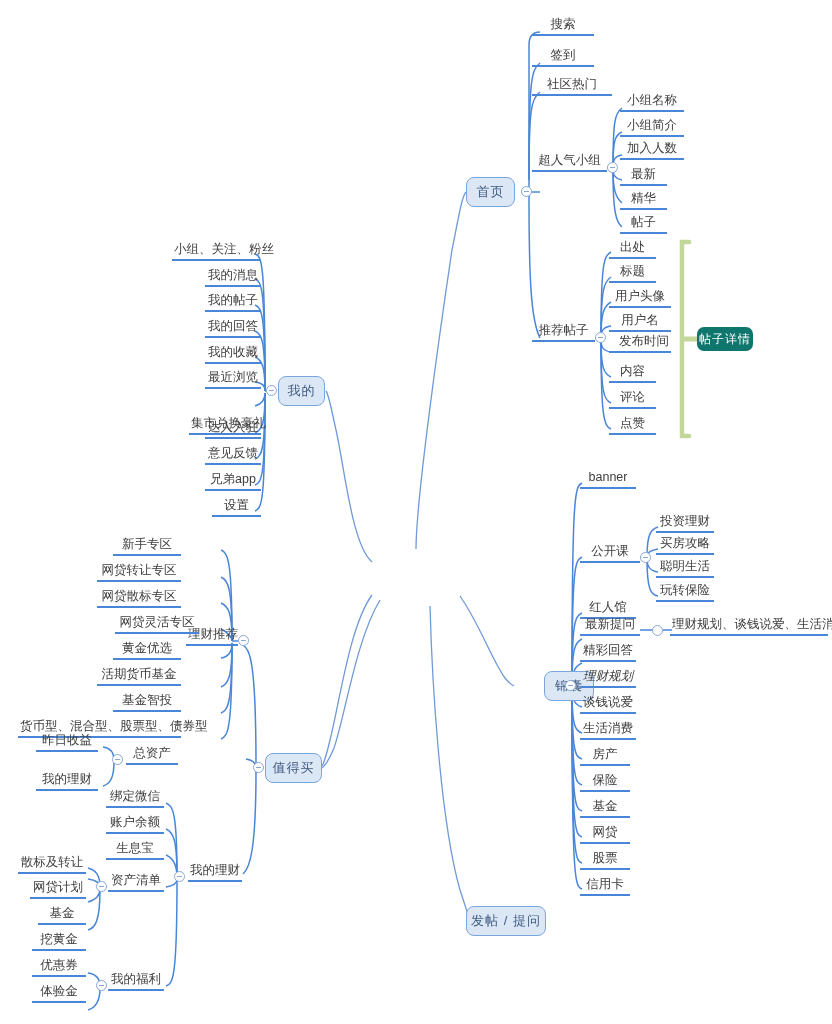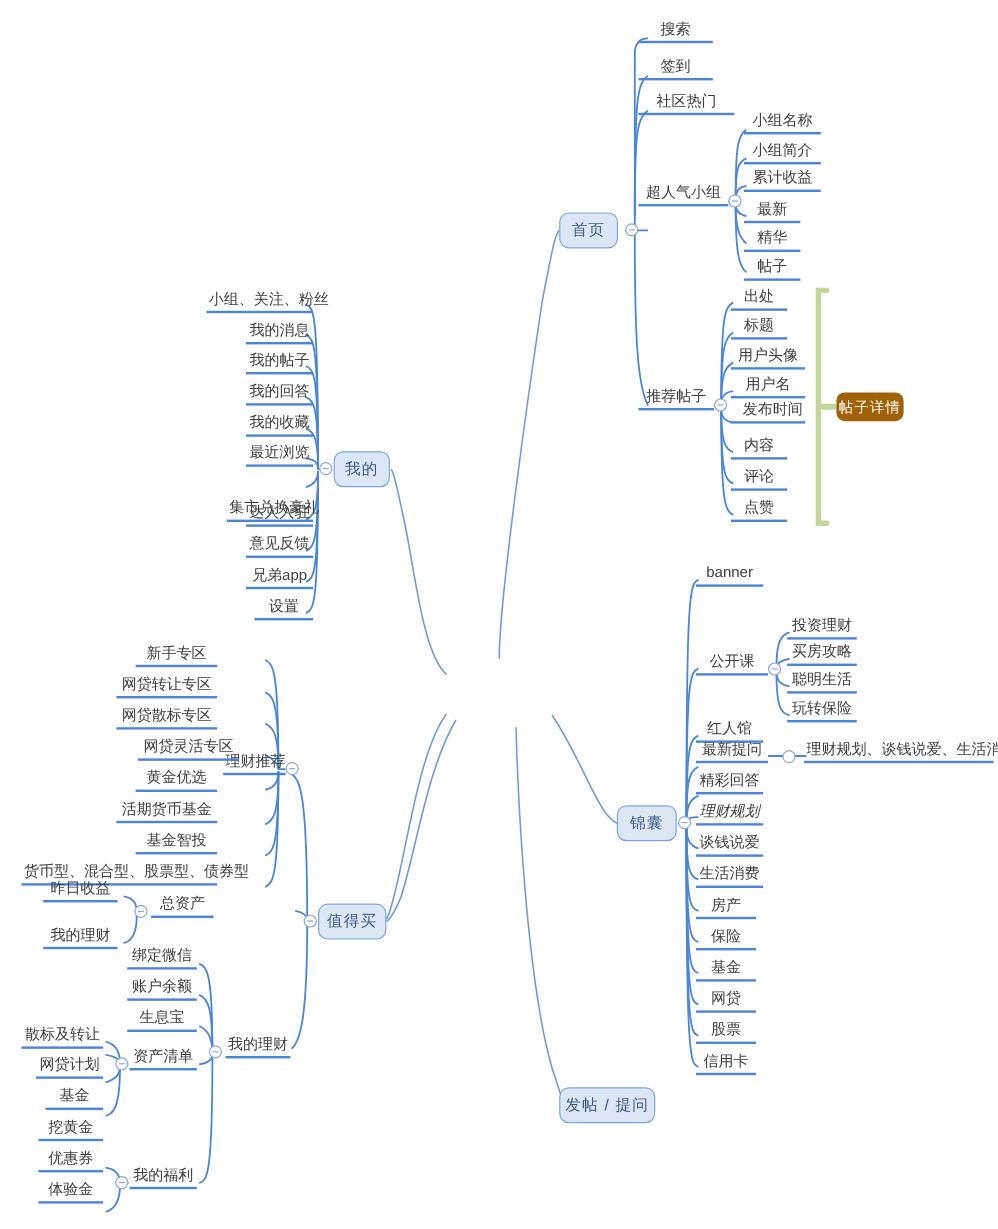--- a/index.html
+++ b/index.html
@@ -63,21 +63,21 @@
   .toggle:after{
     content:"";position:absolute;left:2px;top:4px;
     width:5px;height:1.2px;background:#8aa9d6;
   }
   .toggle.plain:after{display:none;}
 
   
   .green-node{
     position:absolute;
     box-sizing:border-box;
-    background:#a16207;
+    background:#0f766e;
     border-radius:7px;
     color:#ffffff;
     font-size:12px;
     letter-spacing:1px;
     display:flex;align-items:center;justify-content:center;
     white-space:nowrap;
   }
 </style>
 </head>
 <body>
@@ -235,37 +235,37 @@
 
   <div class="l1-node" style="left:466px;top:177px;width:49px;height:30px;">首页</div>
   <div class="toggle" style="left:521px;top:186px;"></div>
 
   <div class="l1-node" style="left:278px;top:376px;width:47px;height:30px;">我的</div>
   <div class="toggle" style="left:266px;top:385px;"></div>
 
   <div class="l1-node" style="left:265px;top:753px;width:57px;height:30px;">值得买</div>
   <div class="toggle" style="left:253px;top:762px;"></div>
 
-  <div class="l1-node" style="left:514px;top:671px;width:50px;height:30px;">锦囊</div>
+  <div class="l1-node" style="left:544px;top:671px;width:50px;height:30px;">锦囊</div>
   <div class="toggle" style="left:565px;top:680px;"></div>
 
   <div class="l1-node" style="left:466px;top:906px;width:80px;height:30px;">发帖 / 提问</div>
 
   <div class="u-node" style="left:532px;top:17px;width:62px;">搜索</div>
   <div class="u-node" style="left:532px;top:48px;width:62px;">签到</div>
   <div class="u-node" style="left:532px;top:77px;width:80px;">社区热门</div>
   <div class="u-node" style="left:532px;top:153px;width:75px;">超人气小组</div>
   <div class="toggle" style="left:607px;top:162px;"></div>
 
   <div class="u-node" style="left:532px;top:323px;width:63px;">推荐帖子</div>
   <div class="toggle" style="left:595px;top:332px;"></div>
 
   <div class="u-node" style="left:620px;top:93px;width:64px;">小组名称</div>
   <div class="u-node" style="left:620px;top:118px;width:64px;">小组简介</div>
-  <div class="u-node" style="left:620px;top:141px;width:64px;">累计收益</div>
+  <div class="u-node" style="left:620px;top:141px;width:64px;">加入人数</div>
   <div class="u-node" style="left:620px;top:167px;width:47px;">最新</div>
   <div class="u-node" style="left:620px;top:191px;width:47px;">精华</div>
   <div class="u-node" style="left:620px;top:215px;width:47px;">帖子</div>
 
   <div class="u-node" style="left:609px;top:240px;width:47px;">出处</div>
   <div class="u-node" style="left:609px;top:264px;width:47px;">标题</div>
   <div class="u-node" style="left:609px;top:289px;width:62px;">用户头像</div>
   <div class="u-node" style="left:609px;top:313px;width:62px;">用户名</div>
   <div class="u-node" style="left:609px;top:334px;width:62px;text-align:right;">发布时间</div>
   <div class="u-node" style="left:609px;top:364px;width:47px;">内容</div>

